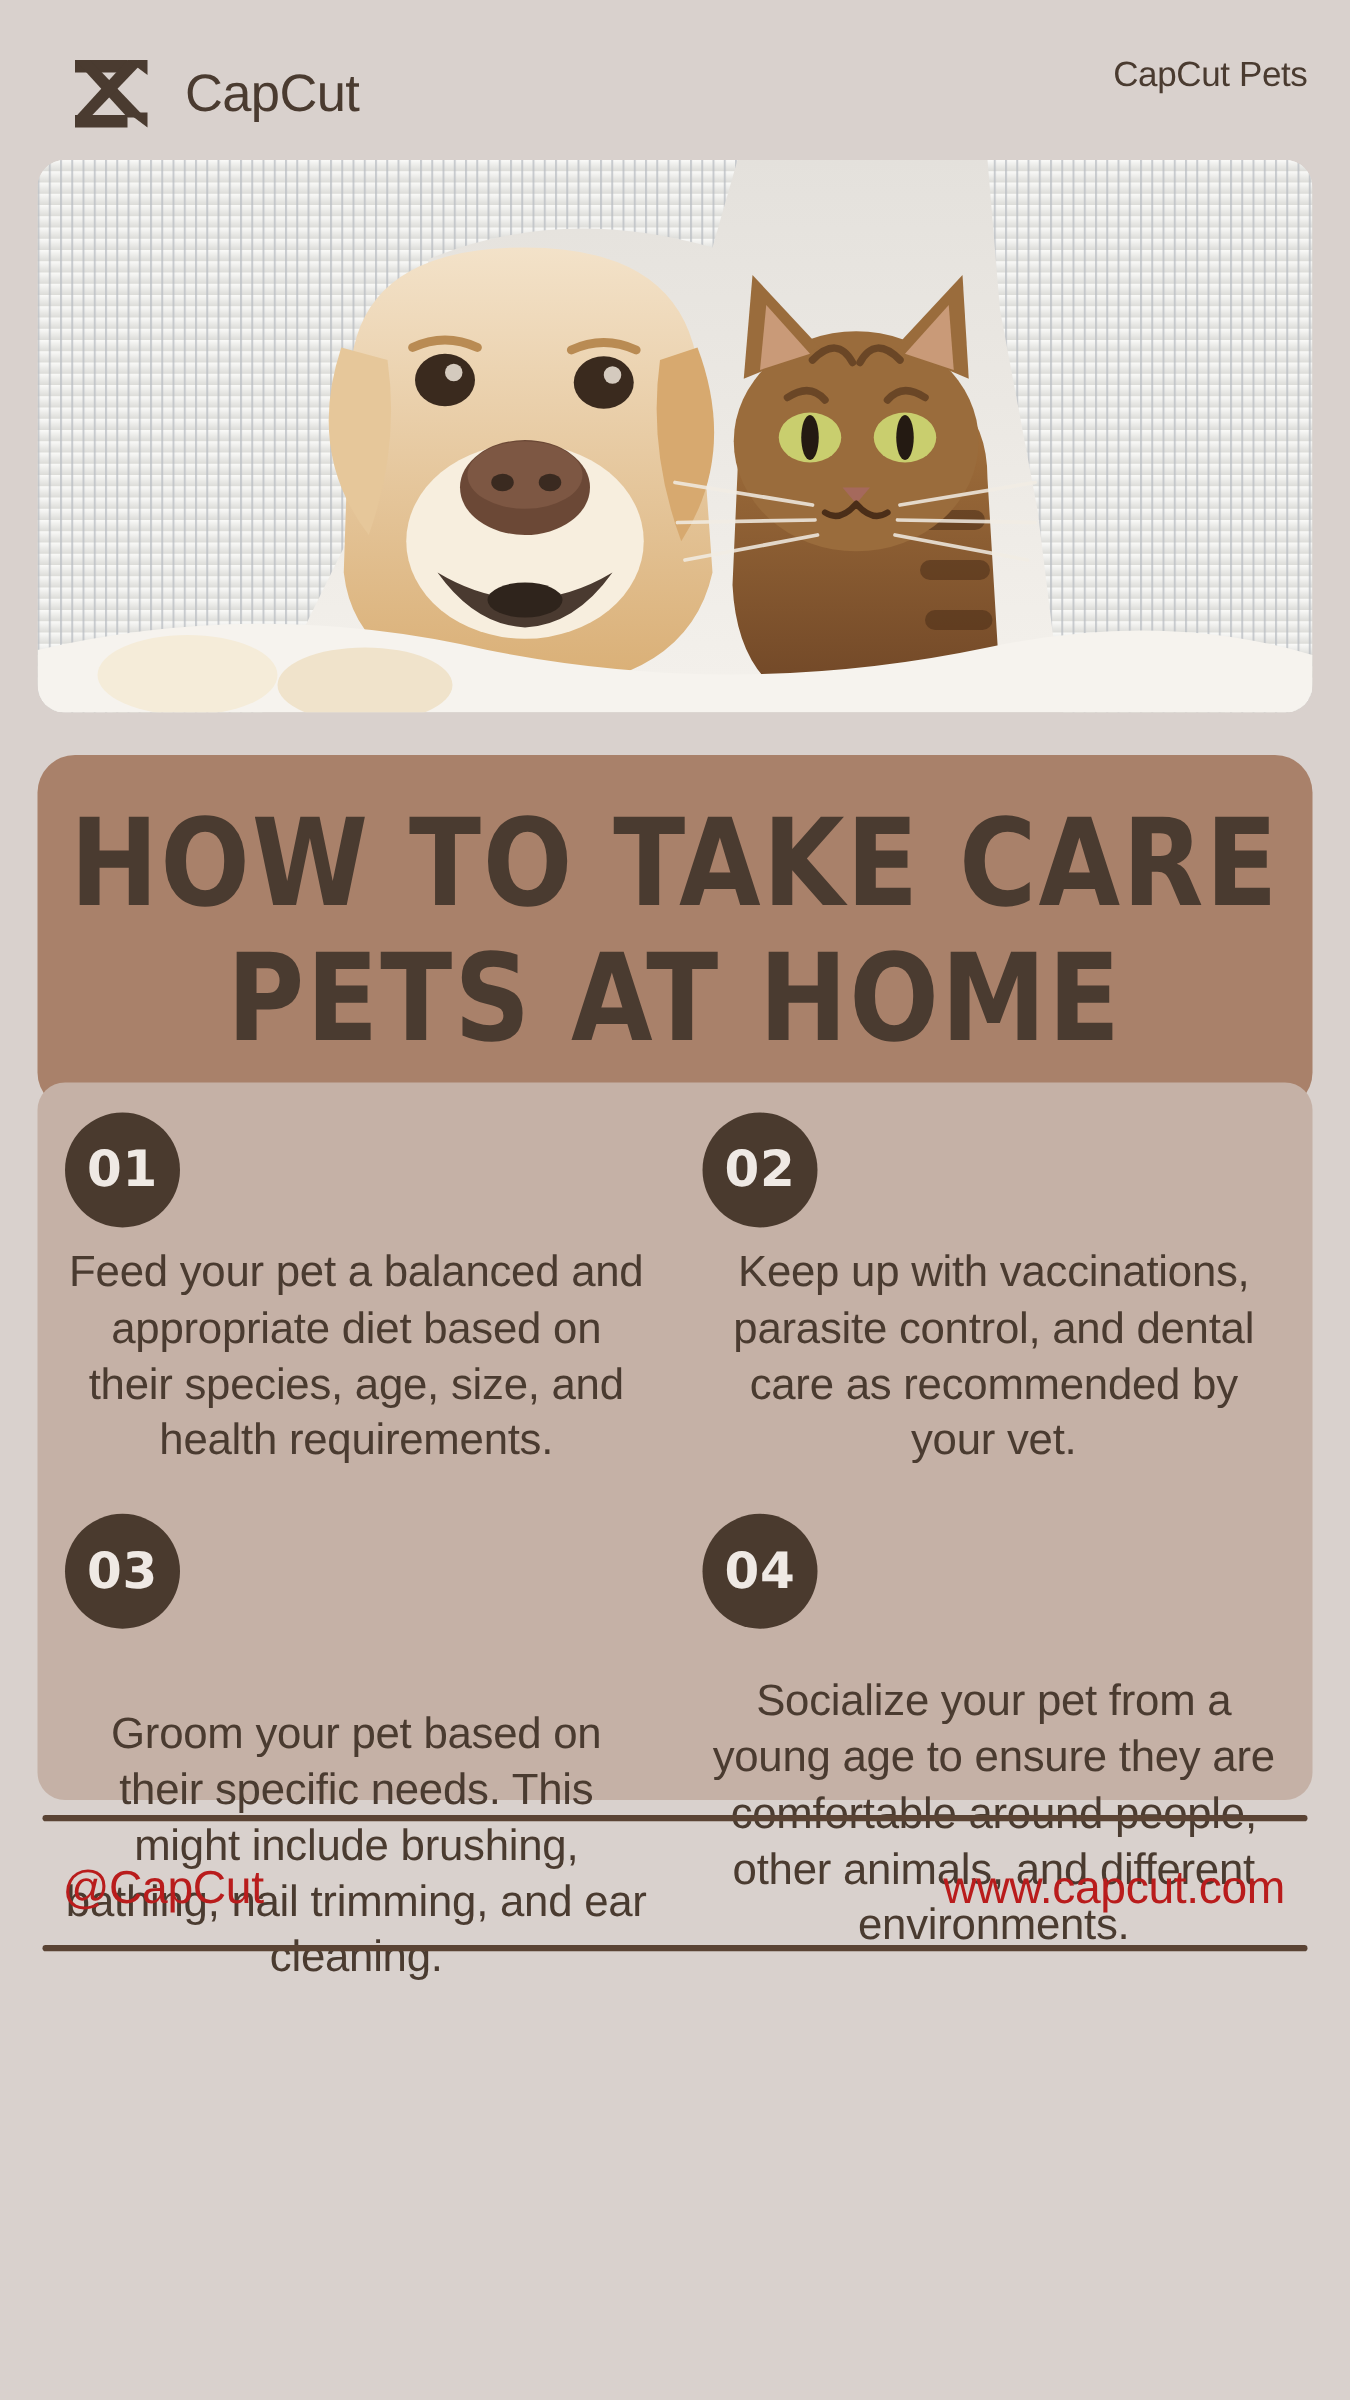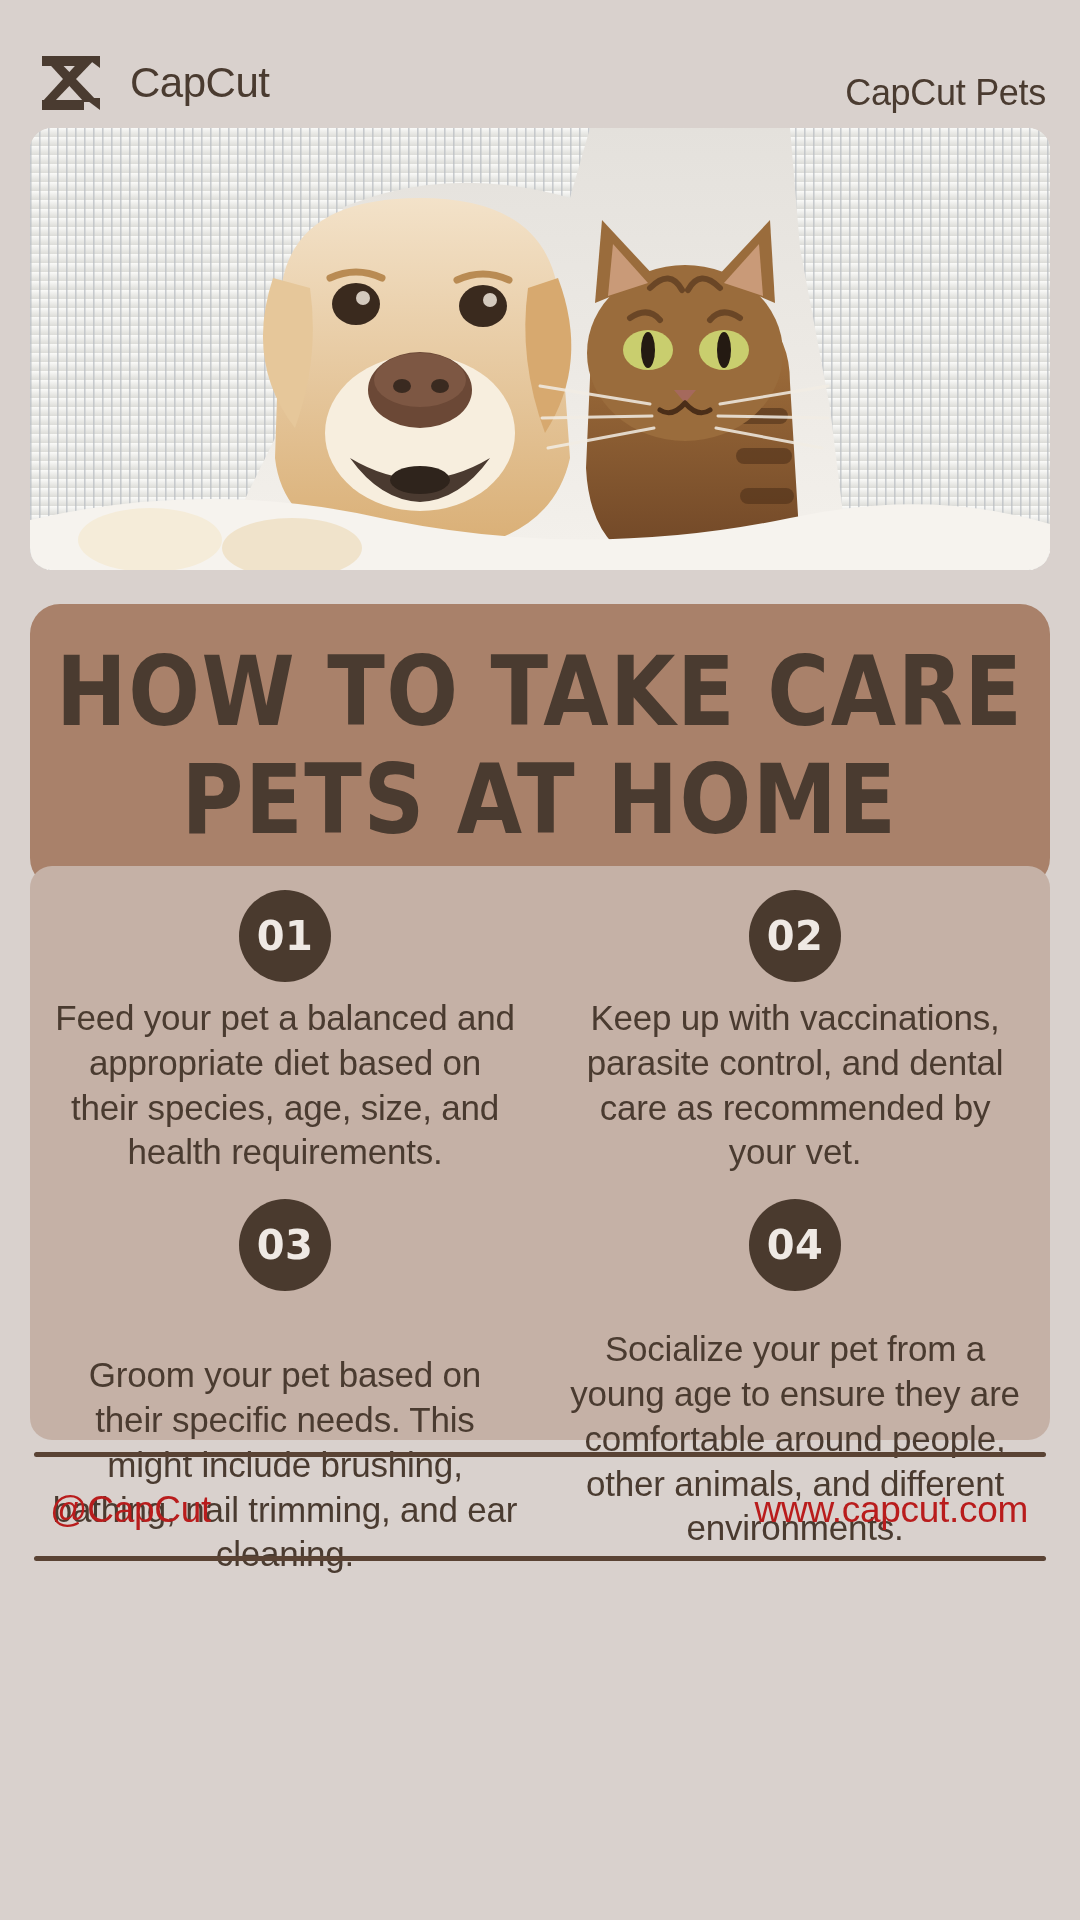--- a/index.html
+++ b/index.html
@@ -8,35 +8,35 @@
     background:#D9D1CD;
     font-family:"Liberation Sans", sans-serif;
     -webkit-font-smoothing:antialiased;
     overflow:hidden;
     position:relative;
   }
 
   
   .header {
     position:absolute;
-    top:44px; left:34px; right:34px;
+    top:44px; left:52px; right:34px;
     height:70px;
     display:flex;
-    align-items:flex-end;
+    align-items:flex-start;
     justify-content:space-between;
   }
   .brand { display:flex; align-items:center; gap:22px; }
   .logo-mark { width:74px; height:62px; display:block; }
   .brand-name {
     font-size:42px;
     color:#4A3B30;
     letter-spacing:-0.5px;
   }
   .header-right {
-    font-size:36px;
+    font-size:28px;
     color:#4A3B30;
     letter-spacing:-0.3px;
   }
 
   
   .hero {
     position:absolute;
     top:128px; left:30px;
     width:1020px; height:442px;
     border-radius:22px;
@@ -78,22 +78,21 @@
     width:1020px; height:574px;
     background:#C5B1A6;
     border-radius:22px;
     display:grid;
     grid-template-columns:1fr 1fr;
     grid-template-rows:1fr 1fr;
   }
   .step {
     display:flex;
     flex-direction:column;
-    align-items:center;
-    padding:4px 22px;
+    padding:16px 22px;
   }
   .step-1 { padding-top:24px; }
   .step-2 { padding-top:24px; }
   .step-3 { padding-top:20px;gap:48px; }
   .step-4 { padding-top:20px;gap:22px; }
 
   .badge {
     width:92px; height:92px;
     border-radius:50%;
     background:#4A3A2E;

